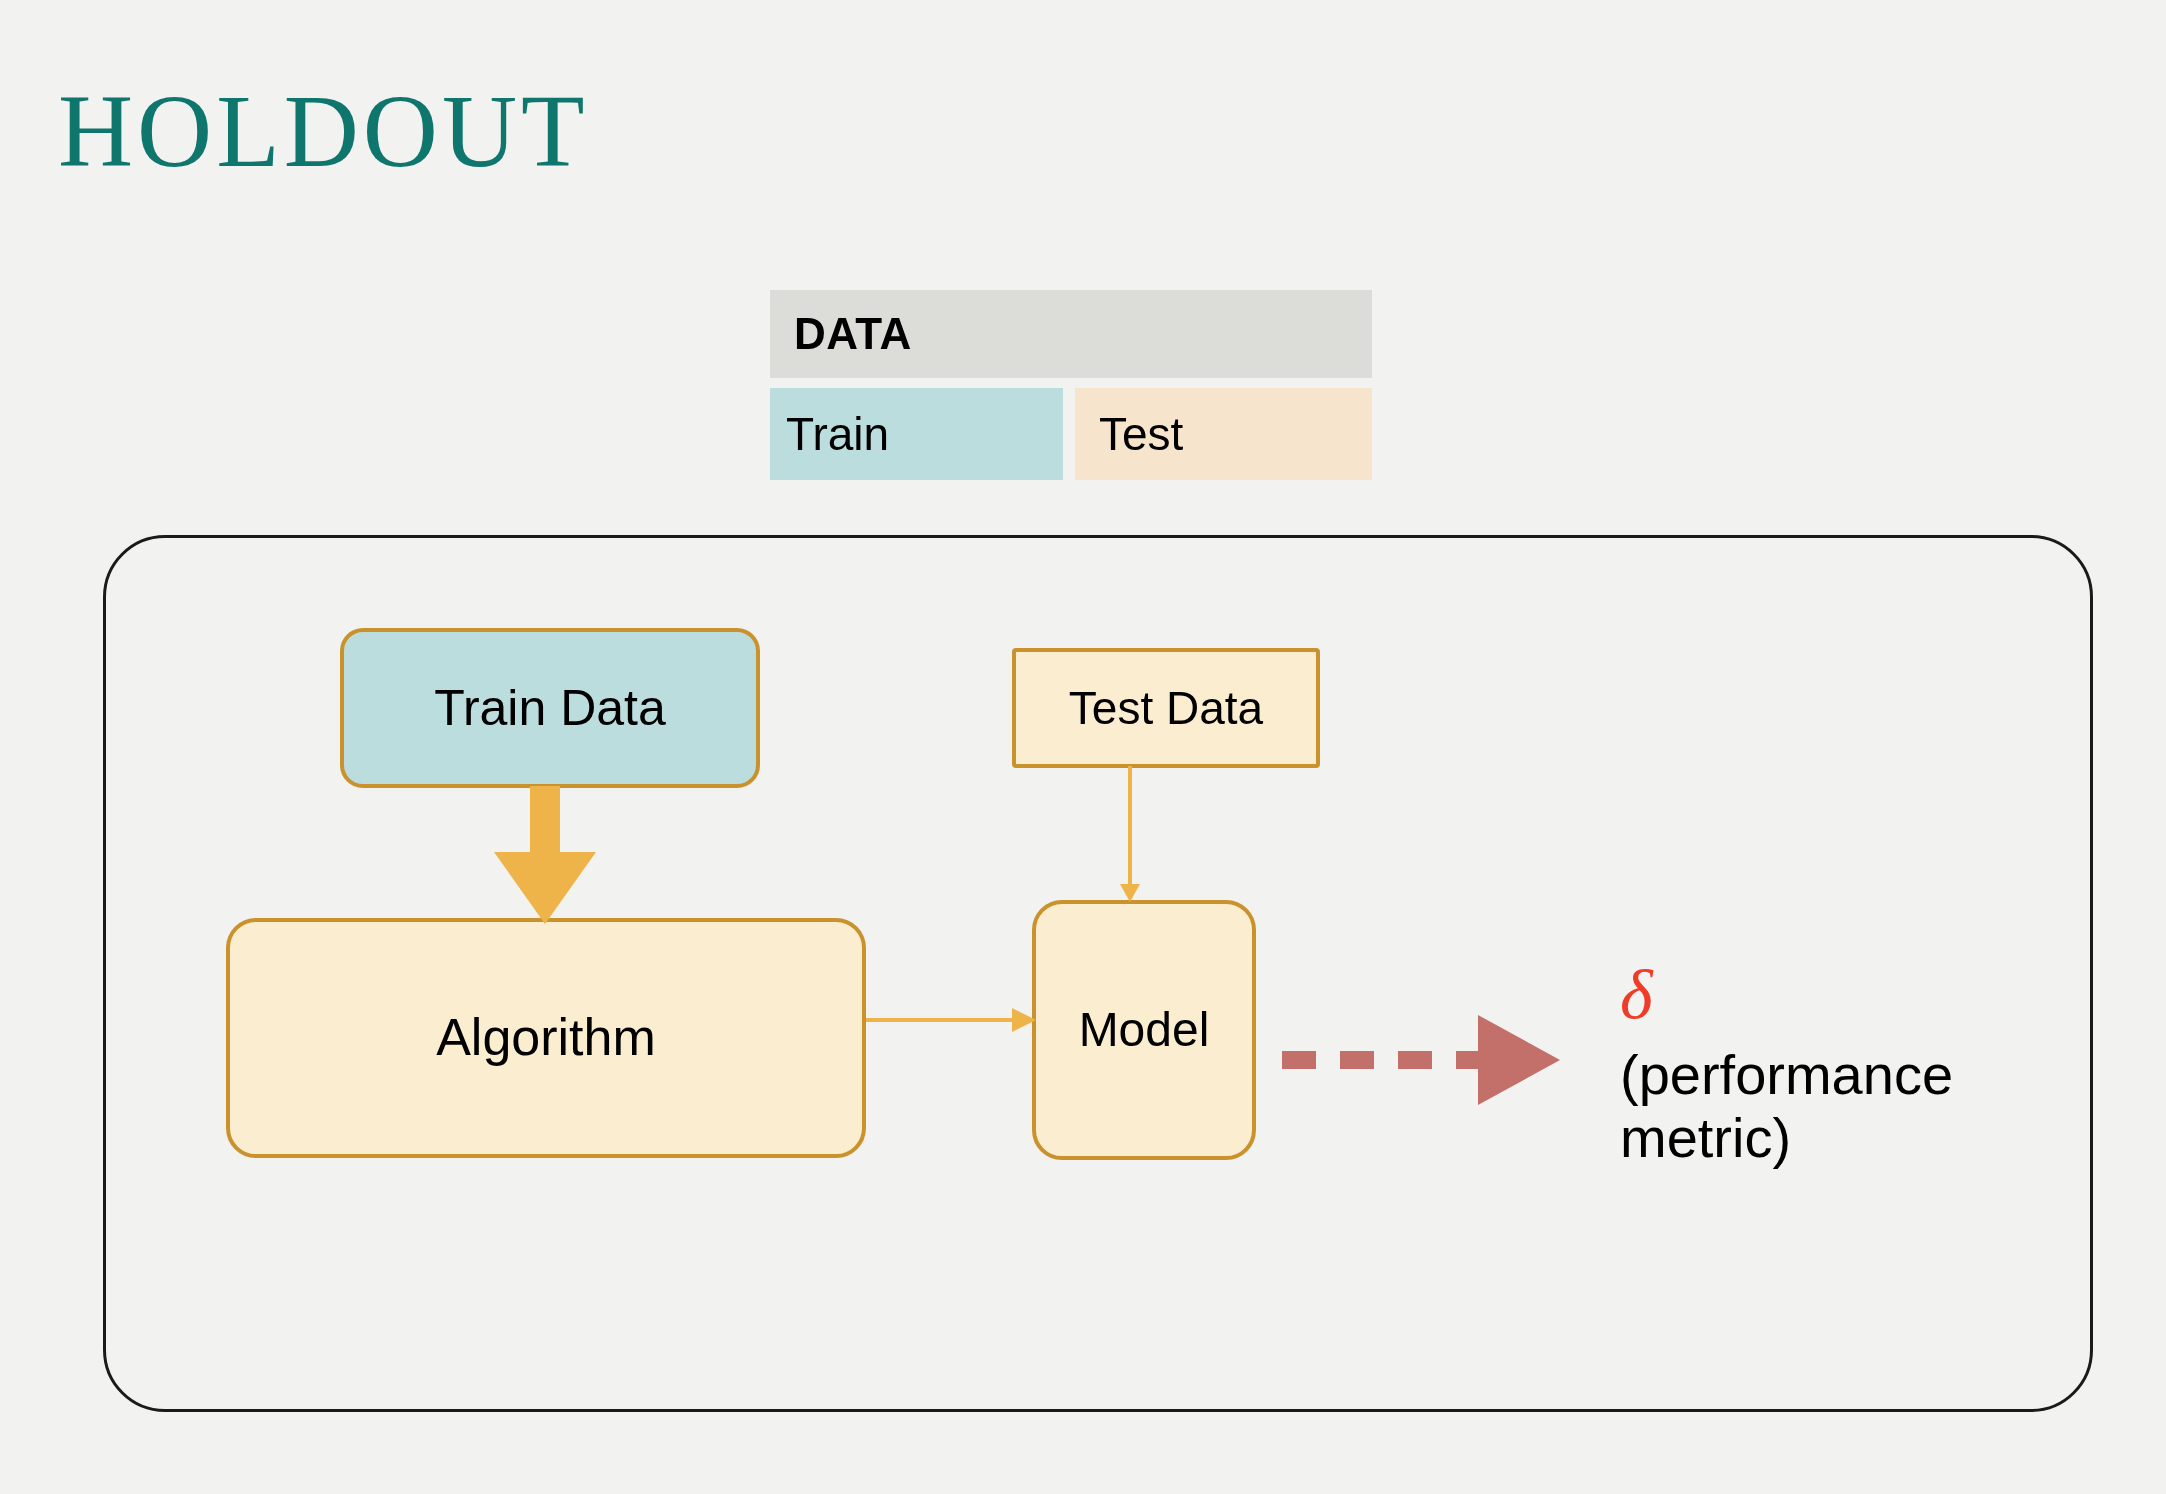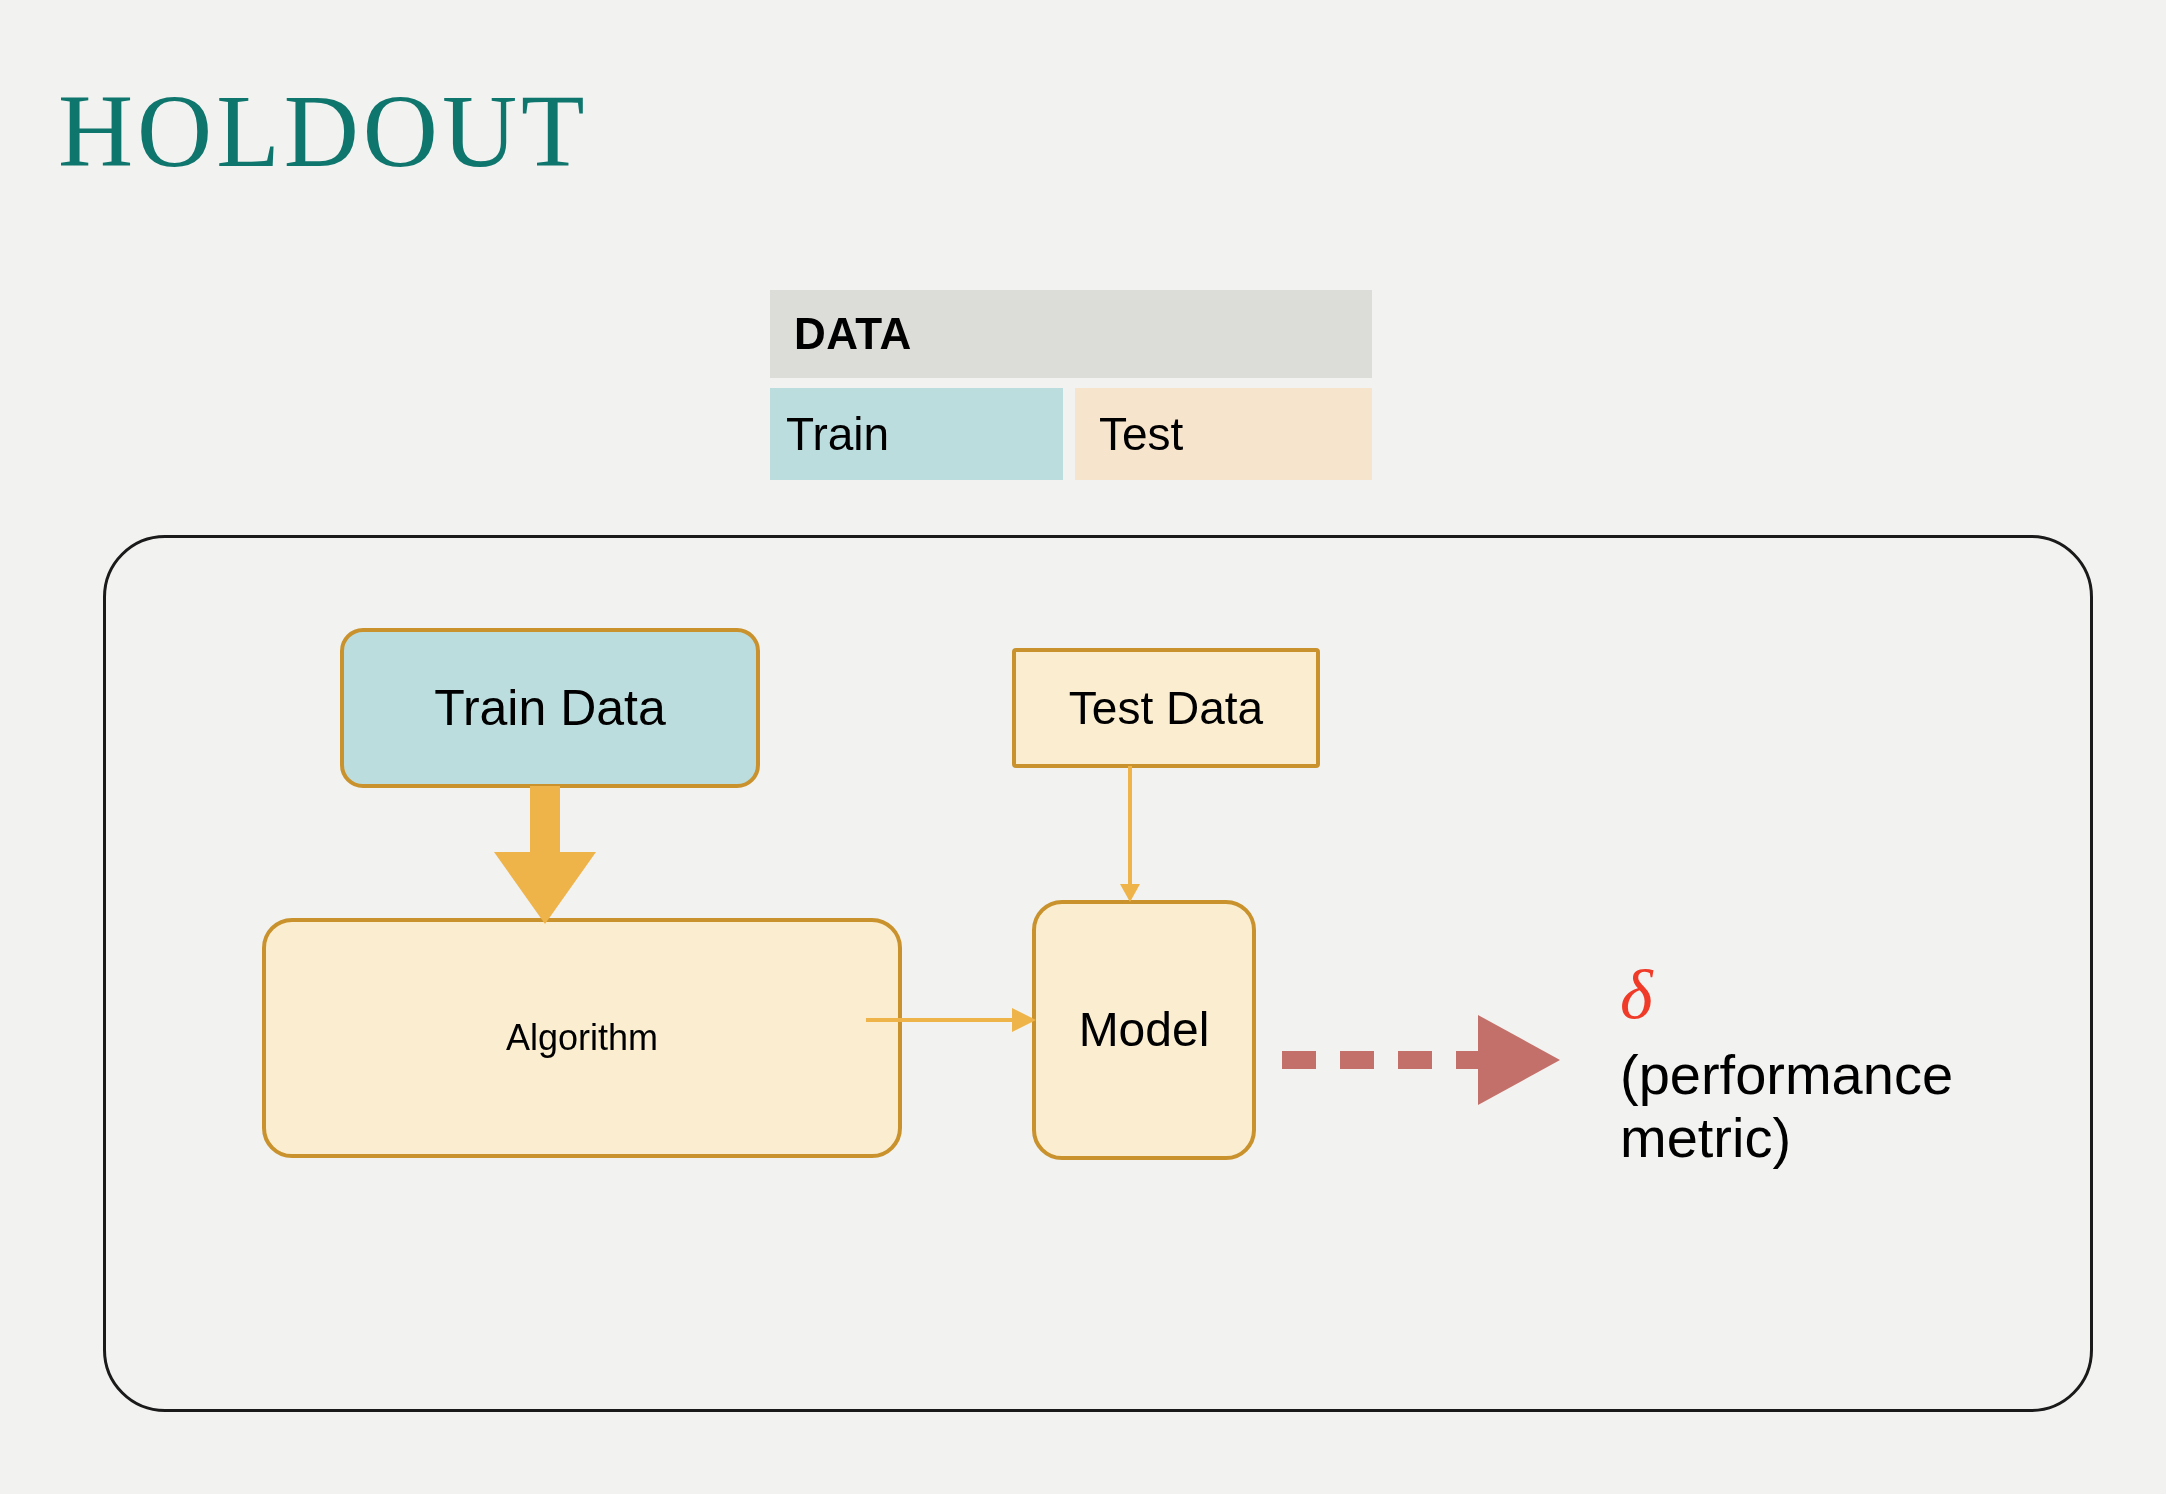--- a/index.html
+++ b/index.html
@@ -123,22 +123,21 @@
     font-size: 46px;
   }
   #node-algorithm {
     left: 226px;
     top: 918px;
     width: 640px;
     height: 240px;
     background: #fbeed0;
     border: 4px solid #c9922d;
     border-radius: 30px;
-    font-size: 36px;
-    margin-left: 36px;
+    font-size: 52px;
   }
   #node-model {
     left: 1032px;
     top: 900px;
     width: 224px;
     height: 260px;
     background: #fbeed0;
     border: 4px solid #c9922d;
     border-radius: 30px;
     font-size: 48px;

